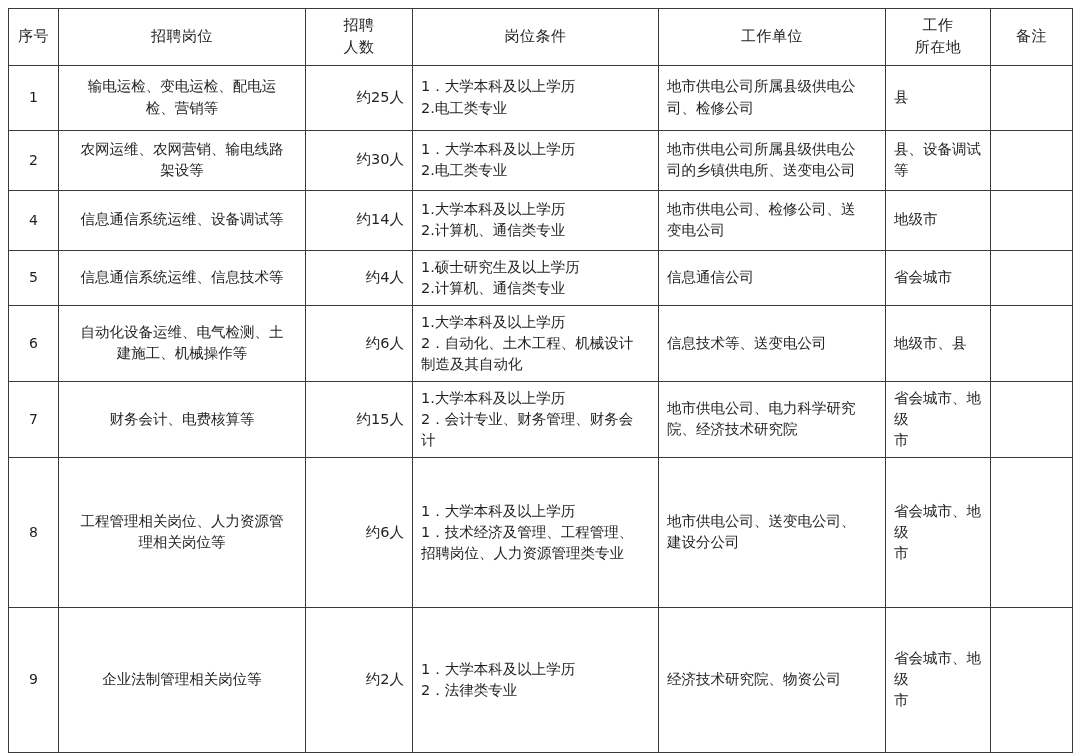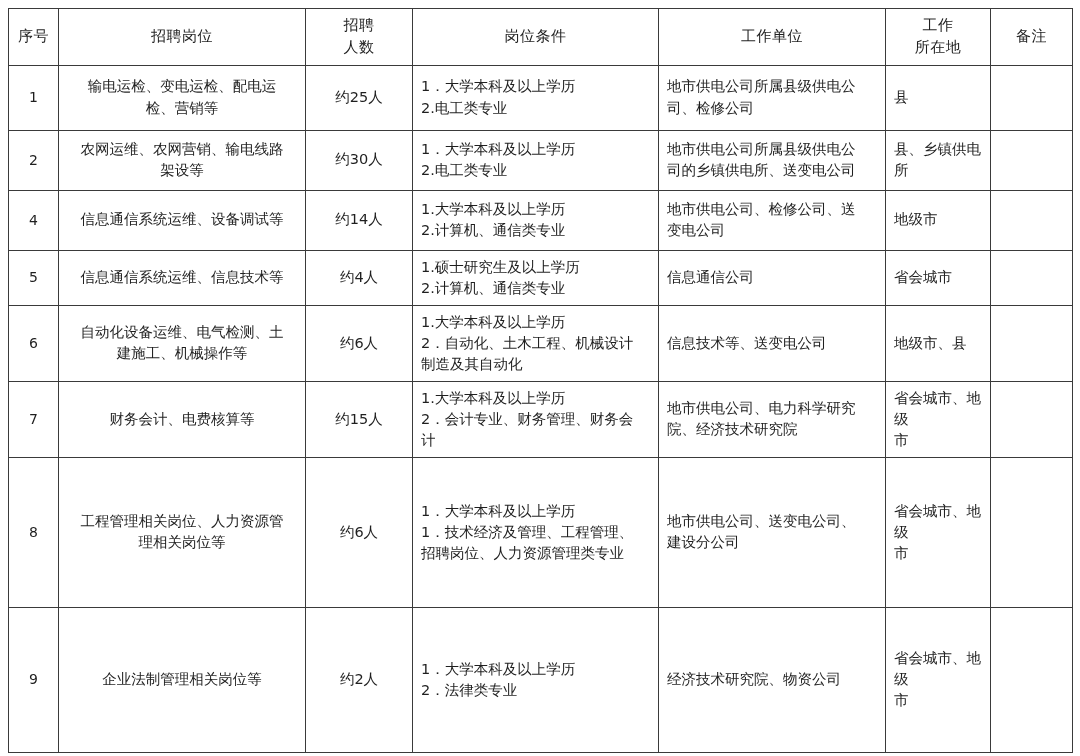--- a/index.html
+++ b/index.html
@@ -71,21 +71,21 @@
     font-size: 14px;
     color: #3c3c3c;
   }
   td.cell-post {
     text-align: center;
     font-size: 14.5px;
     padding-left: 14px;
     padding-right: 10px;
   }
   td.cell-count {
-    text-align: center;
+    text-align: right;
     font-size: 14.5px;
   }
   td.cell-cond {
     text-align: left;
     font-size: 14.5px;
     padding-left: 10px;
     padding-right: 6px;
   }
   td.cell-unit {
     text-align: left;
@@ -198,21 +198,21 @@
           </td>
           <td class="cell-cond">
             <span class="line">1．大学本科及以上学历</span>
             <span class="line">2.电工类专业</span>
           </td>
           <td class="cell-unit">
             <span class="line">地市供电公司所属县级供电公</span>
             <span class="line">司的乡镇供电所、送变电公司</span>
           </td>
           <td class="cell-loc">
-            <span class="line">县、乡镇供电所</span>
+            <span class="line">县、设备调试等</span>
           </td>
           <td class="cell-remark">
             <span class="line"></span>
           </td>
         </tr>
         <tr class="r-h60">
           <td class="cell-no">
             <span class="line">4</span>
           </td>
           <td class="cell-post">

